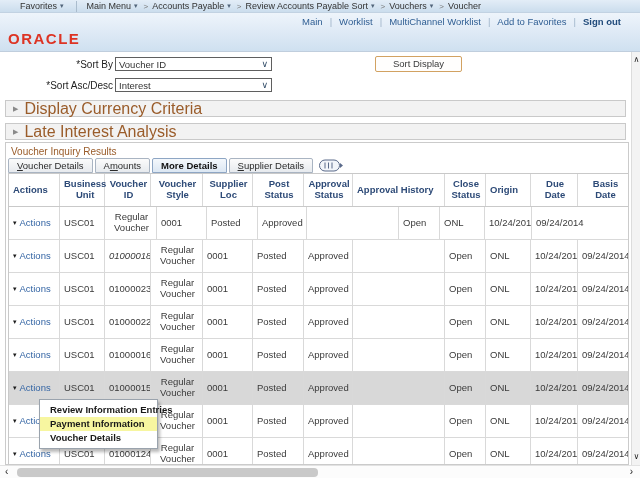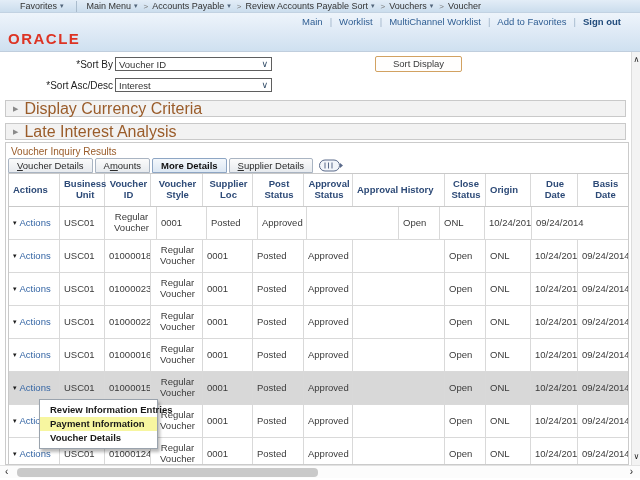--- a/index.html
+++ b/index.html
@@ -188,21 +188,21 @@
         <div class="cell" style="flex: 0 0 45px; width: 45px;">ONL</div>
         <div class="cell" style="flex: 0 0 47px; width: 47px;">10/24/2014</div>
         <div class="cell" style="flex: 0 0 53px; width: 53px;">09/24/2014</div>
       </div>
       <div class="row">
         <div class="cell" style="flex: 0 0 51px; width: 51px;">
           <span class="tri">▾</span>
           <span class="alink">Actions</span>
         </div>
         <div class="cell" style="flex: 0 0 45px; width: 45px;">USC01</div>
-        <div class="cell" style="flex: 0 0 46px; width: 46px;">01000018</div>
+        <div class="cell" style="flex: 0 0 46px; width: 46px; font-style: italic;">01000018</div>
         <div class="cell" style="flex: 0 0 52px; width: 52px;">Regular Voucher</div>
         <div class="cell" style="flex: 0 0 50px; width: 50px;">0001</div>
         <div class="cell" style="flex: 0 0 51px; width: 51px;">Posted</div>
         <div class="cell" style="flex: 0 0 49px; width: 49px;">Approved</div>
         <div class="cell" style="flex: 0 0 92px; width: 92px;"></div>
         <div class="cell" style="flex: 0 0 41px; width: 41px;">Open</div>
         <div class="cell" style="flex: 0 0 45px; width: 45px;">ONL</div>
         <div class="cell" style="flex: 0 0 47px; width: 47px;">10/24/2014</div>
         <div class="cell" style="flex: 0 0 53px; width: 53px;">09/24/2014</div>
       </div>

